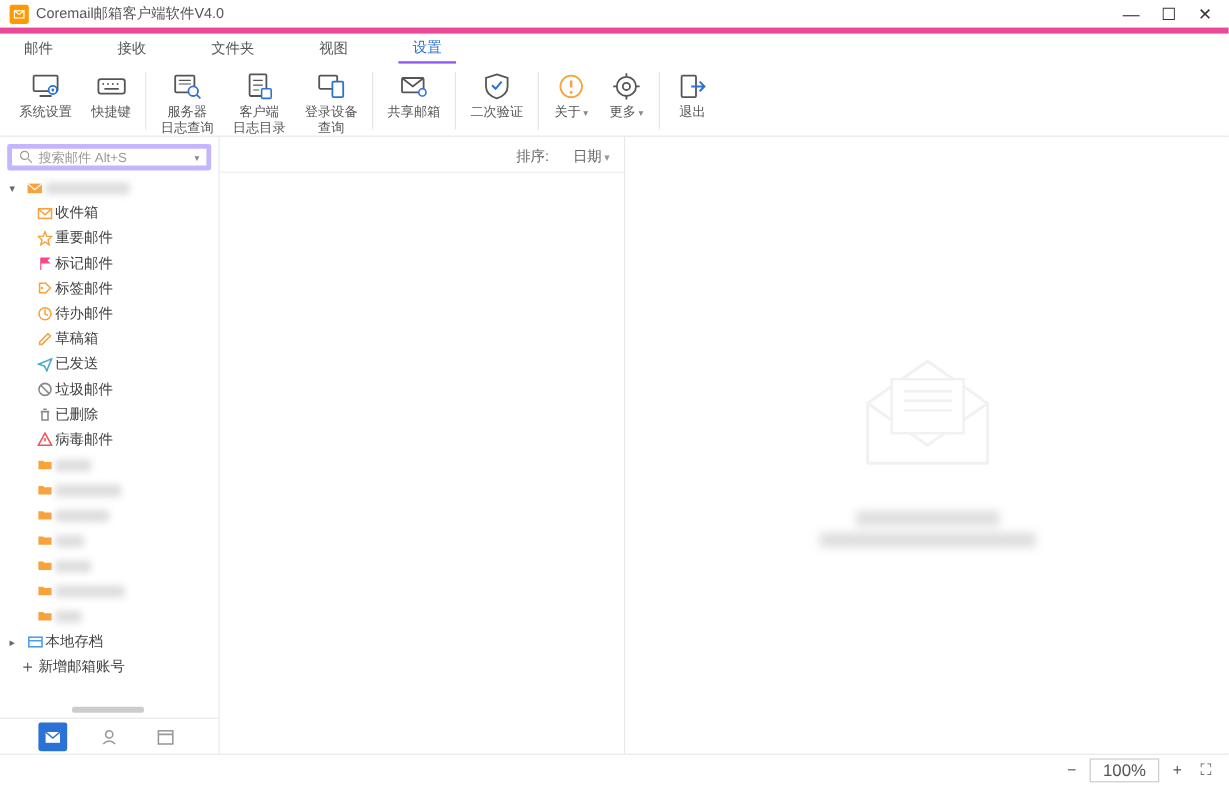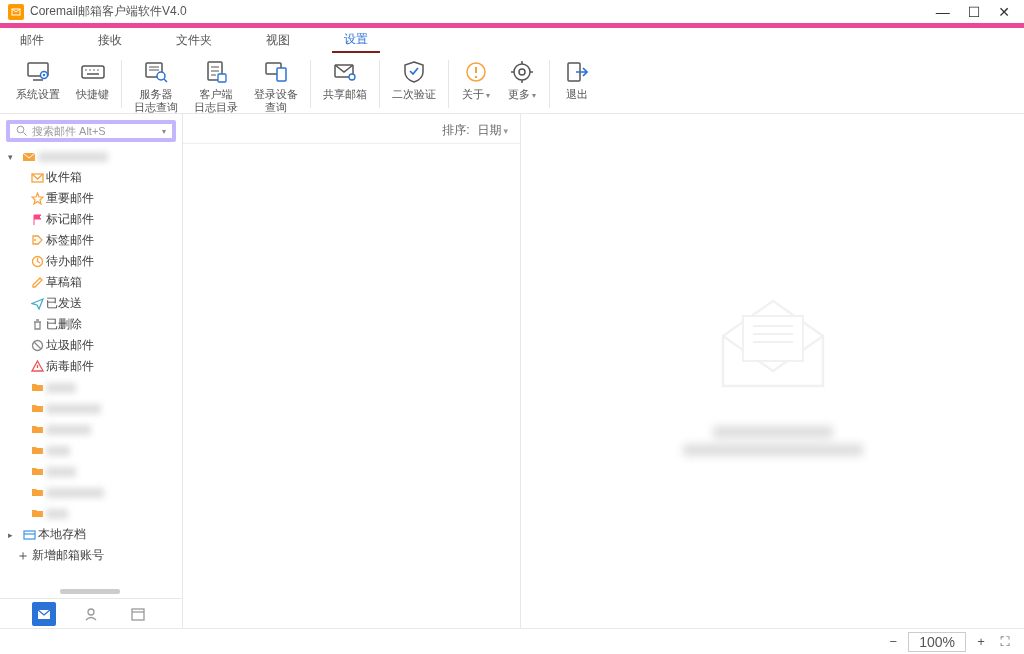--- a/index.html
+++ b/index.html
@@ -9,21 +9,21 @@
 .titlebar { height: 28px; display: flex; align-items: center; padding: 0 8px; border-bottom: 5px solid #ec4899; }
 .titlebar .logo { width: 16px; height: 16px; background: #f90; border-radius: 2px; display: flex; align-items: center; justify-content: center; margin-right: 6px; }
 .titlebar .logo svg { width: 10px; height: 10px; }
 .titlebar .title { flex: 1; color: #555; }
 .win-controls { display: flex; gap: 18px; margin-right: 6px; }
 .win-controls span { cursor: pointer; color: #333; font-size: 14px; }
 
 
 .menubar { height: 24px; display: flex; align-items: center; padding: 0 8px; gap: 30px; }
 .menubar .mitem { padding: 3px 12px; cursor: pointer; color: #555; }
-.menubar .mitem.active { color: #2a72d6; border-bottom: 2px solid #7f1d1d; }
+.menubar .mitem.active { color: #2a72d6; border-bottom: 2px solid #8b5cf6; }
 
 
 .ribbon { height: 62px; display: flex; align-items: flex-start; padding: 4px 8px; border-bottom: 1px solid #e8e8e8; gap: 0; }
 .ribbon .rbtn { display: flex; flex-direction: column; align-items: center; padding: 2px 8px; cursor: pointer; min-width: 46px; }
 .ribbon .rbtn .icon { width: 28px; height: 28px; display: flex; align-items: center; justify-content: center; margin-bottom: 2px; }
 .ribbon .rbtn .lbl { font-size: 11px; color: #555; text-align: center; line-height: 13px; }
 .ribbon .sep { width: 1px; height: 48px; background: #e5e5e5; margin: 4px 4px 0; }
 .chev { font-size: 8px; color: #888; margin-left: 2px;}
 
 
@@ -41,21 +41,21 @@
 .tree-item .ticon { width: 18px; display: flex; align-items: center; justify-content: center; }
 .tree-item .tlabel { color: #404040; font-size: 12px; }
 .blur { filter: blur(3px); color: #aaa; background: #ddd; height: 10px; width: 70px; border-radius: 2px; }
 
 .sidebar-bottom { border-top: 1px solid #e8e8e8; height: 30px; display: flex; align-items: center; justify-content: space-around; padding: 0 20px; }
 .sb-btn { cursor: pointer; width: 24px; height: 24px; display: flex; align-items: center; justify-content: center; border-radius: 2px; }
 .sb-btn.active { background: #2a72d6; }
 
 .middle { width: 338px; border-right: 1px solid #e8e8e8; display: flex; flex-direction: column; }
 .sorthdr { height: 26px; display: flex; align-items: center; justify-content: flex-end; padding: 0 12px; border-bottom: 1px solid #eee; color: #666; margin-top: 4px; }
-.sorthdr .lbl { margin-right: 8px; }
+.sorthdr .lbl { margin-right: 20px; }
 .sorthdr .val { margin-right: 2px; }
 
 .preview { flex: 1; display: flex; flex-direction: column; align-items: center; justify-content: center; color: #ccc; }
 .preview .env { opacity: 0.25; }
 .preview .ptext { filter: blur(4px); color: #ccc; margin-top: 16px; }
 .preview .ptext div { height: 12px; margin: 6px auto; background: #ddd; border-radius: 2px; }
 
 .statusbar { height: 26px; border-top: 1px solid #e8e8e8; display: flex; align-items: center; justify-content: flex-end; padding: 0 10px; gap: 6px; color: #555; }
 .statusbar .zoombox { border: 1px solid #ccc; padding: 1px 10px; font-size: 14px; }
 .statusbar .stbtn { cursor: pointer; font-size: 13px; width: 18px; text-align: center; }
@@ -283,33 +283,33 @@
           <span class="ticon">
             <svg width="13" height="13" viewBox="0 0 13 13">
               <path d="M1 6.5 L12 2 L8 12 L6 8 Z" fill="none" stroke="#4ac" stroke-width="1.3"></path>
             </svg>
           </span>
           <span class="tlabel">已发送</span>
         </div>
       <div class="tree-item lvl1">
           <span class="ticon">
             <svg width="13" height="13" viewBox="0 0 13 13">
-              <path d="M3 4 H10 M4 4 V11 H9 V4 M5 2 H8" fill="none" stroke="#888" stroke-width="1.3"></path>
-            </svg>
-          </span>
-          <span class="tlabel">已删除</span>
-        </div>
-      <div class="tree-item lvl1">
-          <span class="ticon">
-            <svg width="13" height="13" viewBox="0 0 13 13">
               <circle cx="6.5" cy="6.5" r="5" fill="none" stroke="#888" stroke-width="1.3"></circle>
               <line x1="3" y1="3" x2="10" y2="10" stroke="#888" stroke-width="1.3"></line>
             </svg>
           </span>
           <span class="tlabel">垃圾邮件</span>
+        </div>
+      <div class="tree-item lvl1">
+          <span class="ticon">
+            <svg width="13" height="13" viewBox="0 0 13 13">
+              <path d="M3 4 H10 M4 4 V11 H9 V4 M5 2 H8" fill="none" stroke="#888" stroke-width="1.3"></path>
+            </svg>
+          </span>
+          <span class="tlabel">已删除</span>
         </div>
       <div class="tree-item lvl1">
           <span class="ticon">
             <svg width="13" height="13" viewBox="0 0 13 13">
               <path d="M6.5 1 L12 11 H1 Z" fill="none" stroke="#e55" stroke-width="1.3"></path>
               <line x1="6.5" y1="5" x2="6.5" y2="8" stroke="#e55" stroke-width="1.3"></line>
             </svg>
           </span>
           <span class="tlabel">病毒邮件</span>
         </div>

